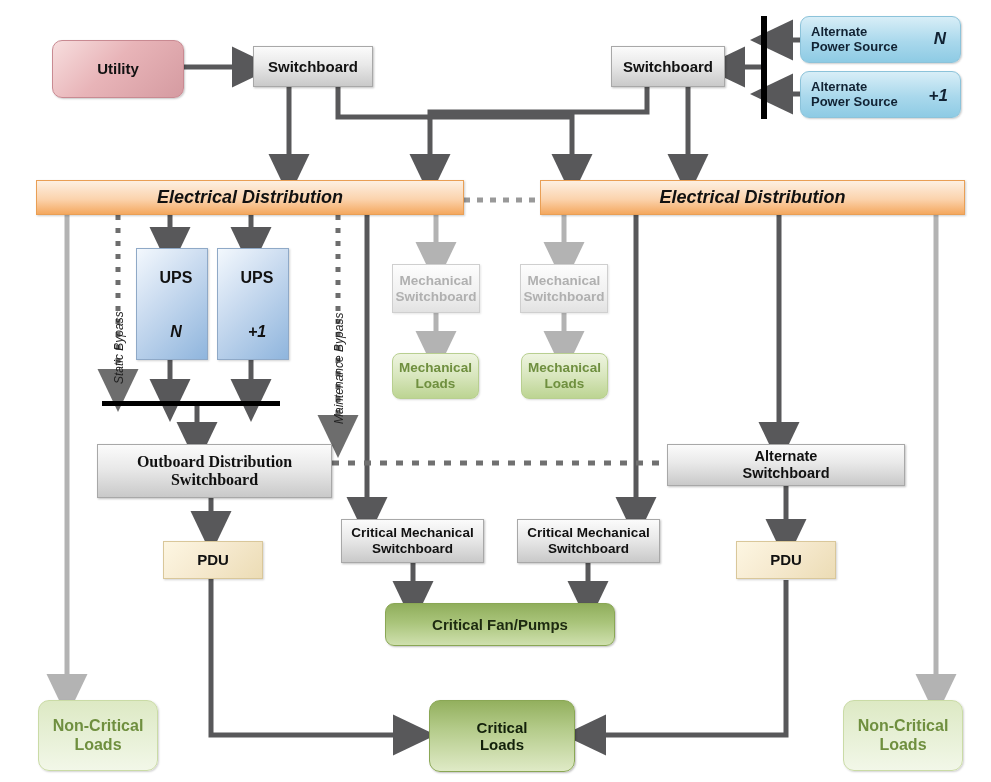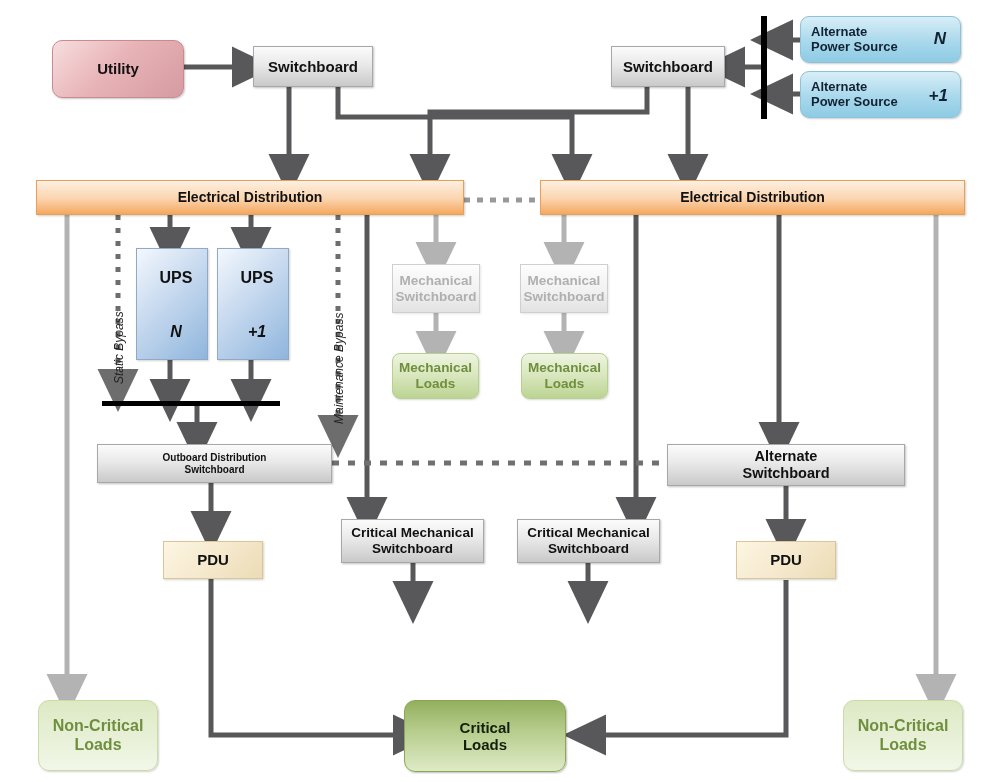--- a/index.html
+++ b/index.html
@@ -13,22 +13,22 @@
   .util{background:linear-gradient(135deg,#f7dede 0%,#e8b4b8 45%,#d59ba1 100%);
         border:1px solid #c98a92;border-radius:10px;color:#111;font-size:15px;
         box-shadow:1px 1px 2px rgba(0,0,0,.22);}
   .swb{background:linear-gradient(180deg,#fbfbfb 0%,#e9e9e9 45%,#c9c9c9 100%);
        border:1px solid #a8a8a8;color:#111;font-size:15px;
        box-shadow:1px 1px 2px rgba(0,0,0,.25);}
   .altsrc{background:linear-gradient(180deg,#d8eef7 0%,#a9d8ec 55%,#8ecbe4 100%);
           border:1px solid #8cc3da;border-radius:9px;color:#123;font-size:13px;
           box-shadow:1px 1px 2px rgba(0,0,0,.2);justify-content:flex-start;text-align:left;}
   .elec{background:linear-gradient(180deg,#fdf0e2 0%,#fbd3ad 55%,#f4a85f 100%);
-        border:1px solid #e99f55;color:#111;font-size:14px;
-        box-shadow:1px 1px 2px rgba(0,0,0,.2);}
+        border:1px solid #e99f55;color:#111;font-size:18px;
+        box-shadow:1px 1px 2px rgba(0,0,0,.2);font-style:italic;}
   .ups{background:linear-gradient(135deg,#f3f8fd 0%,#cbdcf0 40%,#8fb5dd 100%);
        border:1px solid #8fa9c7;color:#111;font-size:16px;
        box-shadow:1px 1px 2px rgba(0,0,0,.18);padding-left:8px;}
   .mswb{background:linear-gradient(180deg,#fdfdfd 0%,#f0f0f0 60%,#e2e2e2 100%);
         border:1px solid #cfcfcf;color:#b0b0b0;font-size:13.5px;
         box-shadow:1px 1px 2px rgba(0,0,0,.10);}
   .mload{background:linear-gradient(180deg,#eef4e0 0%,#d8e6bd 50%,#bcd492 100%);
          border:1px solid #b8cf90;border-radius:8px;color:#6f8f3f;font-size:13.5px;
          box-shadow:1px 1px 2px rgba(0,0,0,.15);}
   .pdu{background:linear-gradient(135deg,#fdf6e2 0%,#f6ead0 45%,#ecdcb5 100%);
@@ -207,21 +207,21 @@
 
   <div class="node mload" style="left:392px;top:353px;width:87px;height:46px;">
     <span style="white-space:pre-line">Mechanical
 Loads</span>
   </div>
   <div class="node mload" style="left:521px;top:353px;width:87px;height:46px;">
     <span style="white-space:pre-line">Mechanical
 Loads</span>
   </div>
 
-  <div class="node swb" style="left:97px;top:444px;width:235px;height:39px;font-size:10px;">
+  <div class="node swb" style="left:97px;top:444px;width:235px;height:54px;font-size:16px;font-family:Liberation Serif, serif;">
     <span style="white-space:pre-line">Outboard Distribution
 Switchboard</span>
   </div>
 
   <div class="node swb" style="left:667px;top:444px;width:238px;height:42px;font-size:14.5px;">
     <span style="white-space:pre-line">Alternate
 Switchboard</span>
   </div>
 
   <div class="node pdu" style="left:163px;top:541px;width:100px;height:38px;">
@@ -233,22 +233,25 @@
 
   <div class="node swb" style="left:341px;top:519px;width:143px;height:44px;font-size:13.5px;">
     <span style="white-space:pre-line">Critical Mechanical
 Switchboard</span>
   </div>
   <div class="node swb" style="left:517px;top:519px;width:143px;height:44px;font-size:13.5px;">
     <span style="white-space:pre-line">Critical Mechanical
 Switchboard</span>
   </div>
 
-
-  <div class="node critload" style="left:404px;top:700px;width:162px;height:72px;">
+  <div class="node critfp" style="left:385px;top:603px;width:230px;height:43px;">
+    <span>Critical Fan/Pumps</span>
+  </div>
+
+  <div class="node critload" style="left:429px;top:700px;width:146px;height:72px;">
     <span style="white-space:pre-line">Critical
 Loads</span>
   </div>
 
   <div class="node noncrit" style="left:38px;top:700px;width:120px;height:71px;">
     <span style="white-space:pre-line">Non-Critical
 Loads</span>
   </div>
   <div class="node noncrit" style="left:843px;top:700px;width:120px;height:71px;">
     <span style="white-space:pre-line">Non-Critical

